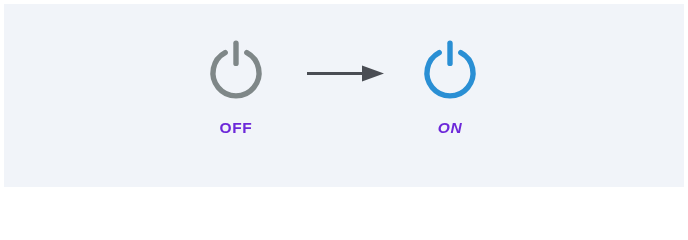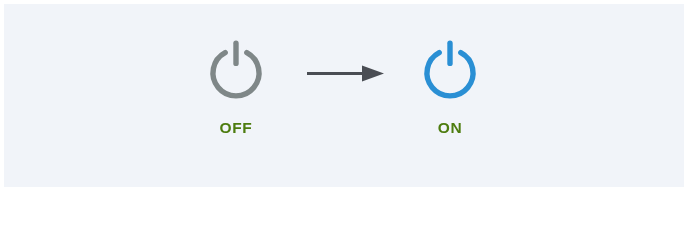--- a/index.html
+++ b/index.html
@@ -37,35 +37,36 @@
     width: 140px;
     text-align: center;
   }
   #state-off {
     left: 162px;
     top: 34px;
   }
   #state-on {
     left: 376px;
     top: 34px;
+    font-style: italic;
   }
   .power-icon {
     display: block;
     margin: 0 auto;
     width: 58px;
     height: 62px;
   }
   .state-label {
     display: block;
     margin-top: 20px;
     font-family: "Liberation Sans", sans-serif;
     font-size: 15.5px;
     font-weight: bold;
     letter-spacing: 0.6px;
-    color: #4d7c0f;
+    color: #6d28d9;
     line-height: 1;
   }
   
   #transition-arrow {
     position: absolute;
     left: 300px;
     top: 56px;
     width: 84px;
     height: 28px;
   }

